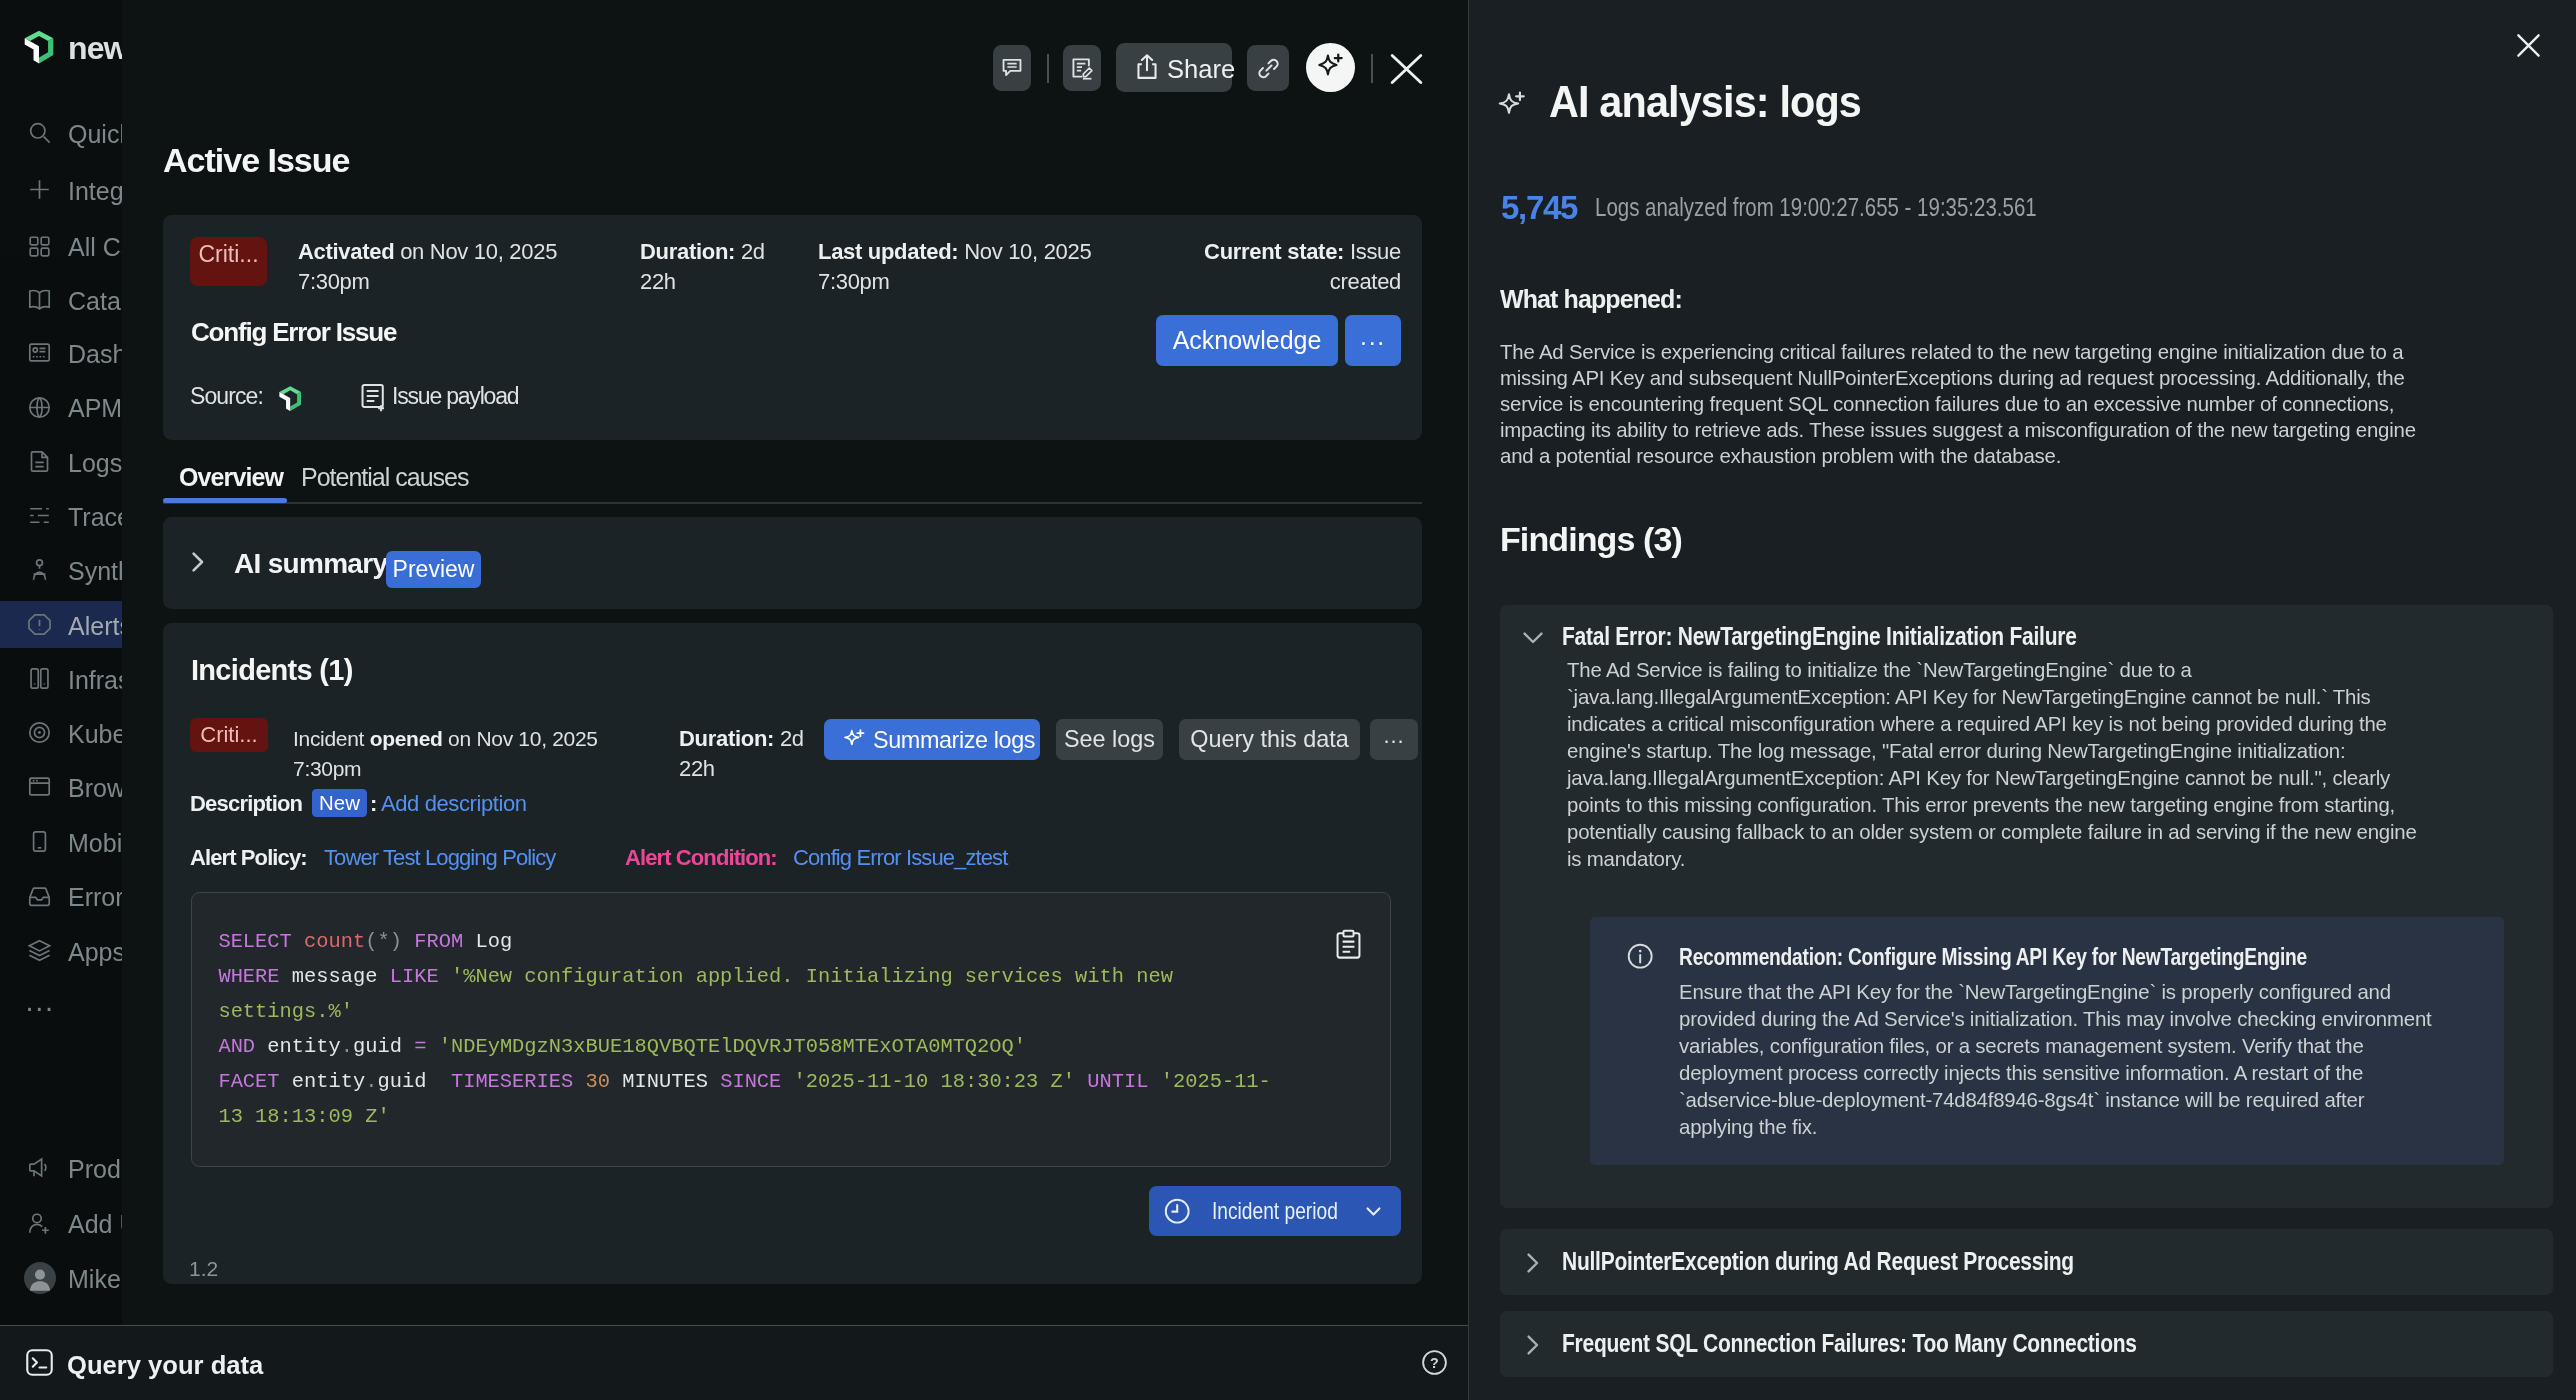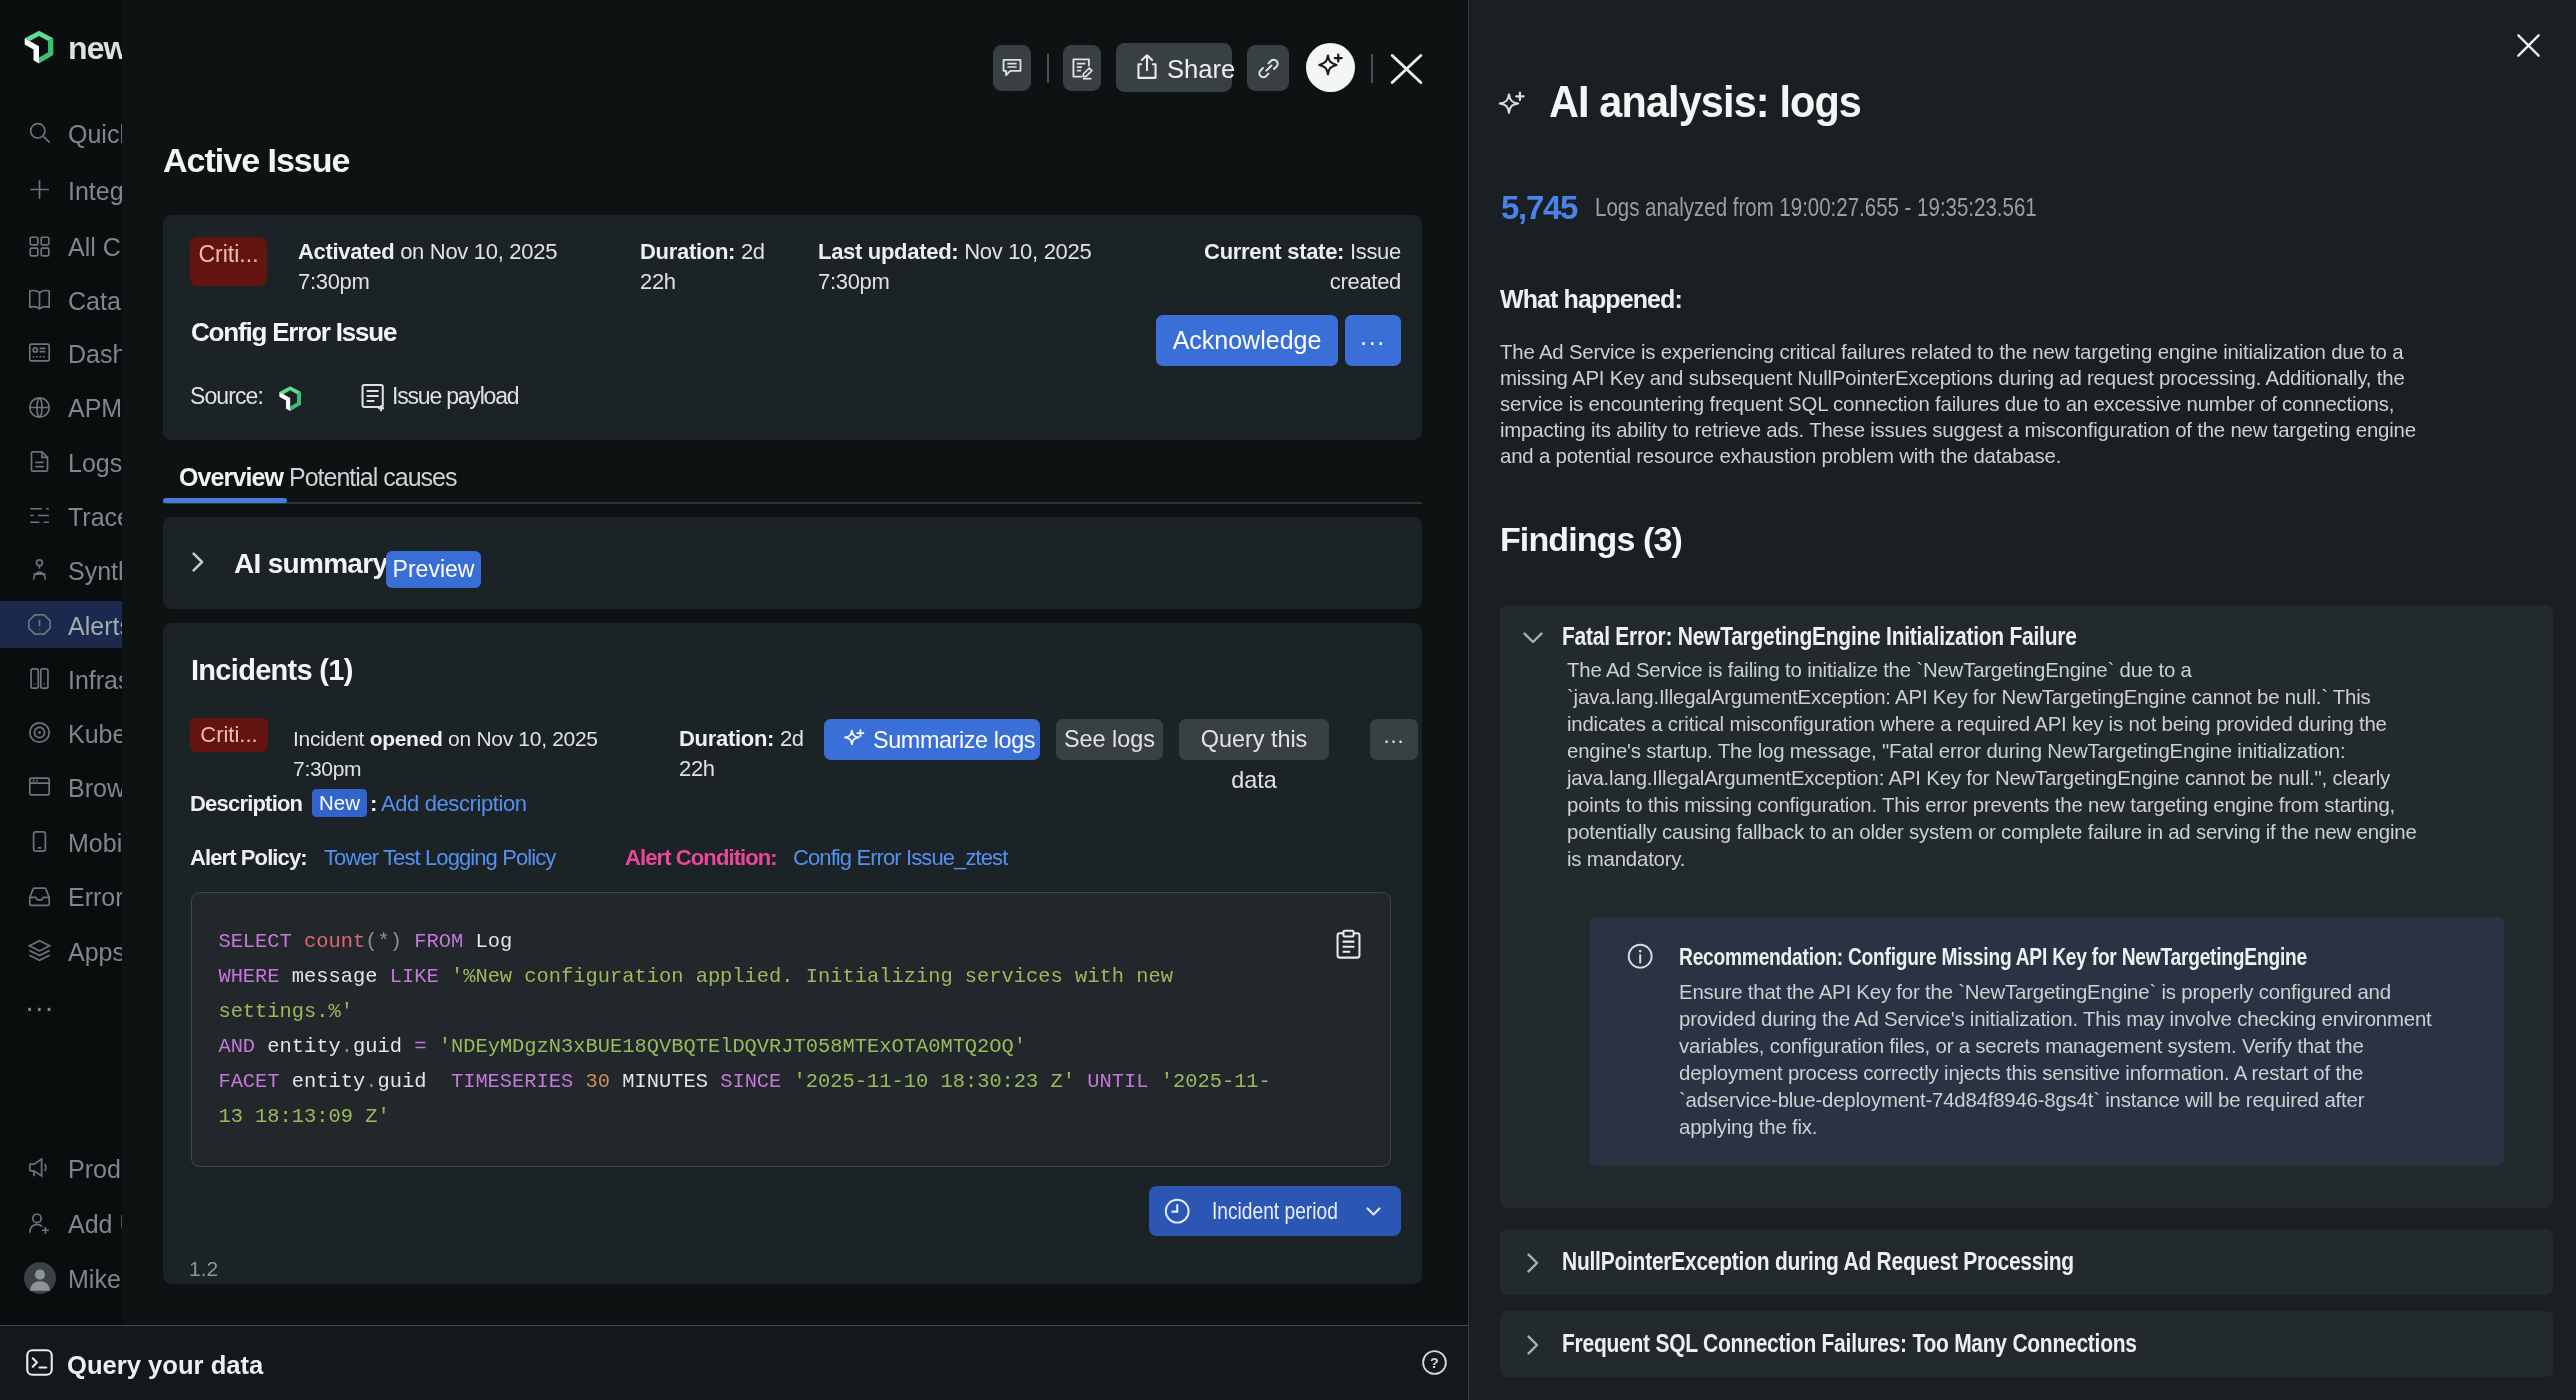--- a/index.html
+++ b/index.html
@@ -222,21 +222,21 @@
             <path d="M25 26 v7 M21.5 29.5 h7"></path>
           </g>
         </svg>
       <div class="abs" style="left:229px;top:168px;font-size:23px;letter-spacing:-1.2px;color:#dfe3e4;">Issue payload</div>
     </div>
 
     <div id="tabs">
       <div class="abs" style="left:41px;top:502px;width:1259px;height:1.7px;background:#2d3437;"></div>
       <div class="abs" style="left:57px;top:463px;font-size:25px;font-weight:700;letter-spacing:-0.9px;color:#f2f4f5;">Overview</div>
       <div class="abs" style="left:41px;top:498px;width:124px;height:5.1px;background:#4a7cdd;border-radius:2.6px;"></div>
-      <div class="abs" style="left:167px;top:463px;font-size:25px;letter-spacing:-1px;color:#ced3d5;">Potential causes</div>
+      <div class="abs" style="left:179px;top:463px;font-size:25px;letter-spacing:-1px;color:#ced3d5;">Potential causes</div>
     </div>
 
     <div class="abs" id="aisummary" style="left:41px;top:517px;width:1259px;height:92px;background:#1d2427;border-radius:8.5px;">
       <svg class="abs" style="left:28px;top:34px" width="13.6" height="22" viewBox="0 0 16 26">
           <path d="M3 3 L13 13 L3 23" stroke="#c6cccd" stroke-width="3" fill="none" stroke-linecap="round" stroke-linejoin="round"></path>
         </svg>
       <div class="abs" style="left:63px;top:31px;font-size:28px;font-weight:700;letter-spacing:-0.7px;color:#f2f4f5;margin-left:8px;">AI summary</div>
       <div class="abs" style="left:223px;top:34px;width:95px;height:37px;background:#3a6fd8;border-radius:6px;color:#fff;font-size:23px;text-align:center;line-height:37px;">Preview</div>
     </div>
 
@@ -246,21 +246,21 @@
       <div class="abs" style="left:130px;top:101px;font-size:21px;line-height:30px;letter-spacing:-0.3px;color:#dfe3e4;">Incident <span class="b" style="color:#eef1f2;">opened</span> on Nov 10, 2025<br>7:30pm</div>
       <div class="abs" style="left:516px;top:101px;font-size:22px;line-height:30px;letter-spacing:-0.3px;color:#dfe3e4;"><span class="b" style="color:#eef1f2;">Duration:</span> 2d<br>22h</div>
       <div class="abs btn-blue" style="left:661px;top:96px;width:216px;height:41px;">
         <svg class="abs" style="left:18px;top:8.5px" width="24" height="24" viewBox="0 0 28 28">
             <path d="M11.5 3 C12.3 8.5 14 10.2 19.5 11 C14 11.8 12.3 13.5 11.5 19 C10.7 13.5 9 11.8 3.5 11 C9 10.2 10.7 8.5 11.5 3 Z" stroke="#fff" stroke-width="2" fill="none" stroke-linejoin="round"></path>
             <path d="M21.5 2.5 v7 M18 6 h7" stroke="#fff" stroke-width="2.2" fill="none" stroke-linecap="round"></path>
           </svg>
         <div class="abs" style="left:49px;top:7.7px;font-size:23.4px;color:#fff;white-space:nowrap;letter-spacing:-0.4px;">Summarize logs</div>
       </div>
       <div class="abs btn-gray" style="left:893px;top:96px;width:107px;height:41px;font-size:23.4px;text-align:center;line-height:41px;">See logs</div>
-      <div class="abs btn-gray" style="left:1016px;top:96px;width:150px;height:41px;font-size:23.4px;text-align:center;line-height:41px;">Query this data</div>
+      <div class="abs btn-gray" style="left:1016px;top:96px;width:181px;height:41px;font-size:23.4px;text-align:center;line-height:41px;">Query this data</div>
       <div class="abs btn-gray" style="left:1207px;top:96px;width:48px;height:41px;font-size:22px;text-align:center;line-height:34px;letter-spacing:0.9px;">...</div>
       <div class="abs" style="left:27px;top:168px;font-size:22px;color:#eef1f2;letter-spacing:-0.8px;"><span class="b">Description</span></div>
       <div class="abs" style="left:149px;top:166px;width:55px;height:28px;background:#3465cf;border-radius:4.3px;color:#fff;font-size:20.4px;text-align:center;line-height:28px;">New</div>
       <div class="abs" style="left:207px;top:168px;font-size:22px;color:#eef1f2;font-weight:700;">:</div>
       <div class="abs" style="left:218px;top:168px;font-size:22px;color:#5591f0;letter-spacing:-0.4px;">Add description</div>
       <div class="abs" style="left:27px;top:222px;font-size:22px;color:#eef1f2;letter-spacing:-0.9px;"><span class="b">Alert Policy:</span></div>
       <div class="abs" style="left:161px;top:222px;font-size:22px;color:#5591f0;letter-spacing:-0.9px;">Tower Test Logging Policy</div>
       <div class="abs" style="left:462px;top:222px;font-size:22px;color:#ec4899;letter-spacing:-0.9px;"><span class="b">Alert Condition:</span></div>
       <div class="abs" style="left:630px;top:222px;font-size:22px;color:#5591f0;letter-spacing:-0.9px;">Config Error Issue_ztest</div>
 

